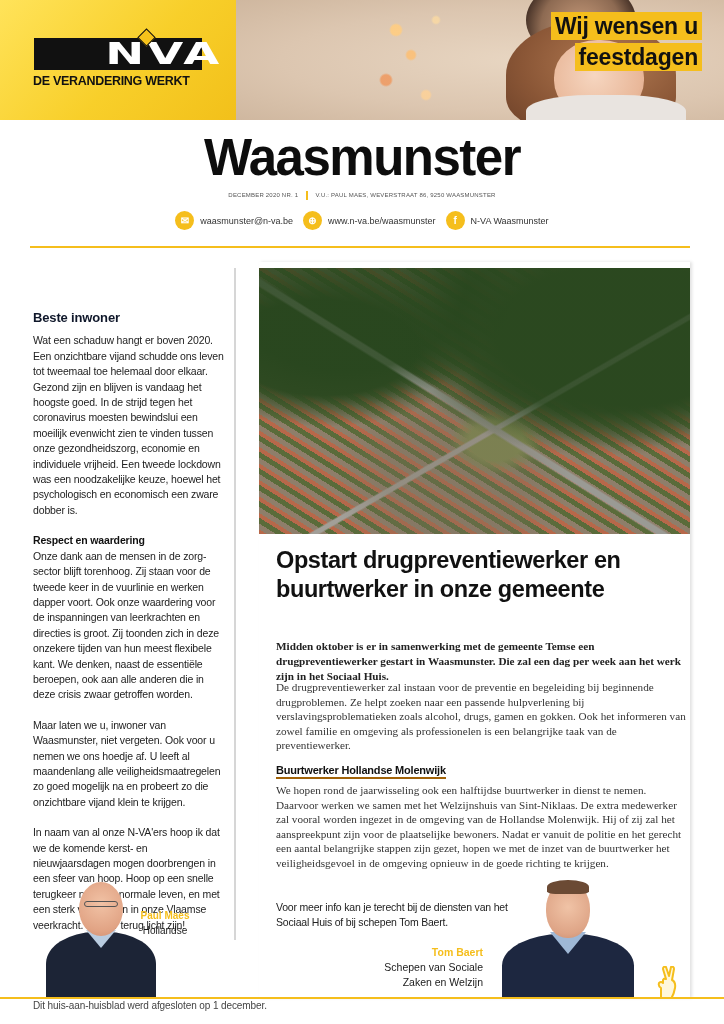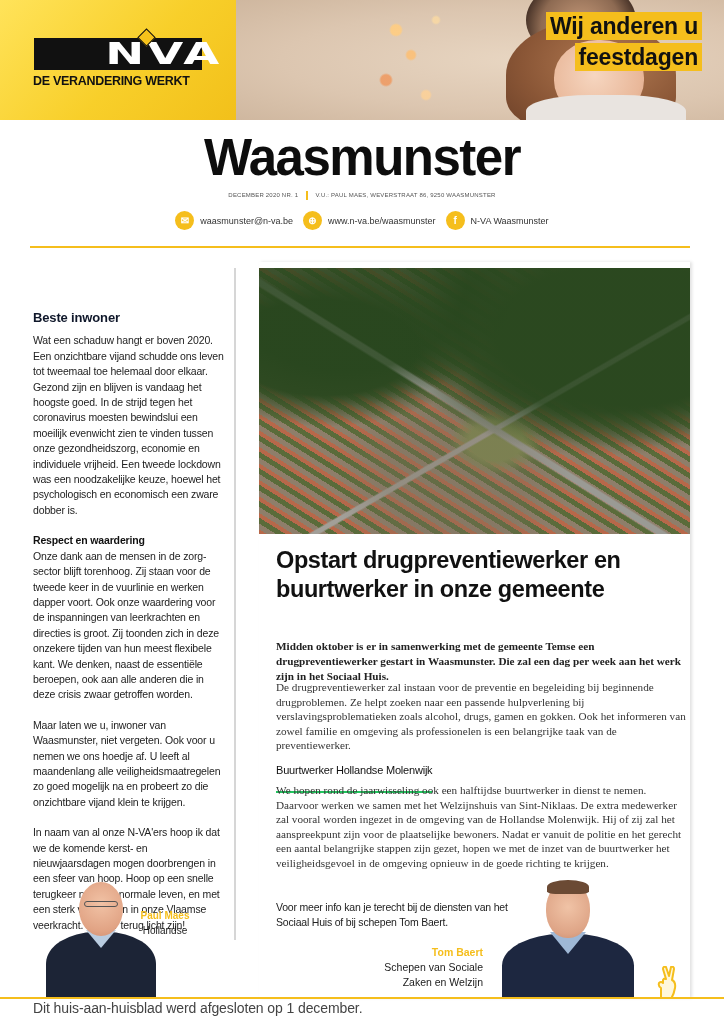--- a/index.html
+++ b/index.html
@@ -88,60 +88,60 @@
       radial-gradient(ellipse at 80% 20%, rgba(40,70,30,.85) 0 30%, transparent 45%),
       radial-gradient(ellipse at 20% 5%, rgba(40,70,30,.8) 0 25%, transparent 35%),
       radial-gradient(ellipse at 45% 80%, rgba(120,110,90,.35) 0 20%, transparent 35%); }
 
   .article-title { position: absolute; left: 276px; top: 546px; width: 400px; font-weight: 700; font-size: 23.5px;
     line-height: 29px; color: #111; letter-spacing: -0.4px; }
   .article-lead { position: absolute; left: 276px; top: 639px; width: 410px; font-family: "Liberation Serif", serif;
     font-weight: 700; font-size: 11.2px; line-height: 15px; color: #222; }
   .article-body { position: absolute; left: 276px; top: 680px; width: 410px; font-family: "Liberation Serif", serif;
     font-size: 11.2px; line-height: 14.5px; color: #333; }
-  .subhead { position: absolute; left: 276px; top: 764px; font-weight: 400; font-size: 11px; color: #111;
-    border-bottom: 2px solid #22c55e; padding-bottom: 15px; letter-spacing: -0.2px; }
+  .subhead { position: absolute; left: 276px; top: 764px; font-weight: 700; font-size: 11px; color: #111;
+    border-bottom: 2px solid #a16207; padding-bottom: 1px; letter-spacing: -0.2px; }
   .article-body-2 { position: absolute; left: 276px; top: 783px; width: 410px; font-family: "Liberation Serif", serif;
     font-size: 11.2px; line-height: 14.6px; color: #333; }
   .article-info { position: absolute; left: 276px; top: 900px; width: 240px; font-size: 10.5px; line-height: 15px; color: #222; letter-spacing: -0.2px; }
 
   .signer-right { position: absolute; left: 380px; top: 945px; width: 103px; text-align: right; font-size: 10.5px; line-height: 15px; }
 
   .signer-photo-right { position: absolute; left: 500px; top: 880px; width: 135px; height: 118px; overflow: hidden; }
   .head-r { position: absolute; left: 46px; top: 2px; width: 44px; height: 56px; border-radius: 48%;
     background: radial-gradient(circle at 50% 45%, #f0c3a6 0%, #dea486 70%, #c98c6e 100%); }
   .hair-r { position: absolute; left: 47px; top: 0; width: 42px; height: 14px; border-radius: 50% 50% 20% 20%; background: #6b4a34; }
   .body-r { position: absolute; left: 2px; top: 54px; width: 132px; height: 70px; border-radius: 45% 45% 0 0; background: #1d2740; }
   .collar-r { position: absolute; left: 50px; top: 52px; width: 36px; height: 22px; background: #9fb8d6; clip-path: polygon(0 0, 100% 0, 50% 100%); }
 
   .peace-icon { position: absolute; left: 655px; top: 966px; width: 26px; height: 33px; }
 
   
   .bottom-rule { position: absolute; left: 0; top: 997px; width: 724px; height: 2px; background: #f5be1c; }
-  .footer-note { position: absolute; left: 33px; top: 1000px; font-size: 14px; color: #444; letter-spacing: -0.1px; }
+  .footer-note { position: absolute; left: 33px; top: 1000px; font-size: 10px; color: #444; letter-spacing: -0.1px; }
 </style>
 </head>
 <body>
 
 <div class="header">
   <div class="logo-panel">
     <div class="logo-box">
       <span class="logo-text">NVA</span>
     </div>
     <div class="logo-diamond"></div>
     <div class="logo-tagline">DE VERANDERING WERKT</div>
   </div>
   <div class="photo-panel">
     <div class="photo-man"></div>
     <div class="photo-hair"></div>
     <div class="photo-face"></div>
     <div class="photo-sweater"></div>
   </div>
   <div class="greeting">
-    <div><span class="greeting-line">Wij anderen u</span></div>
+    <div><span class="greeting-line">Wij wensen u</span></div>
     <div><span class="greeting-line">feestdagen</span></div>
   </div>
 </div>
 
 <div class="masthead-title">Waasmunster</div>
 <div class="masthead-meta">
   <span>DECEMBER 2020 NR. 1</span>
   <span class="meta-sep"></span>
   <span>V.U.: PAUL MAES, WEVERSTRAAT 86, 9250 WAASMUNSTER</span>
 </div>

